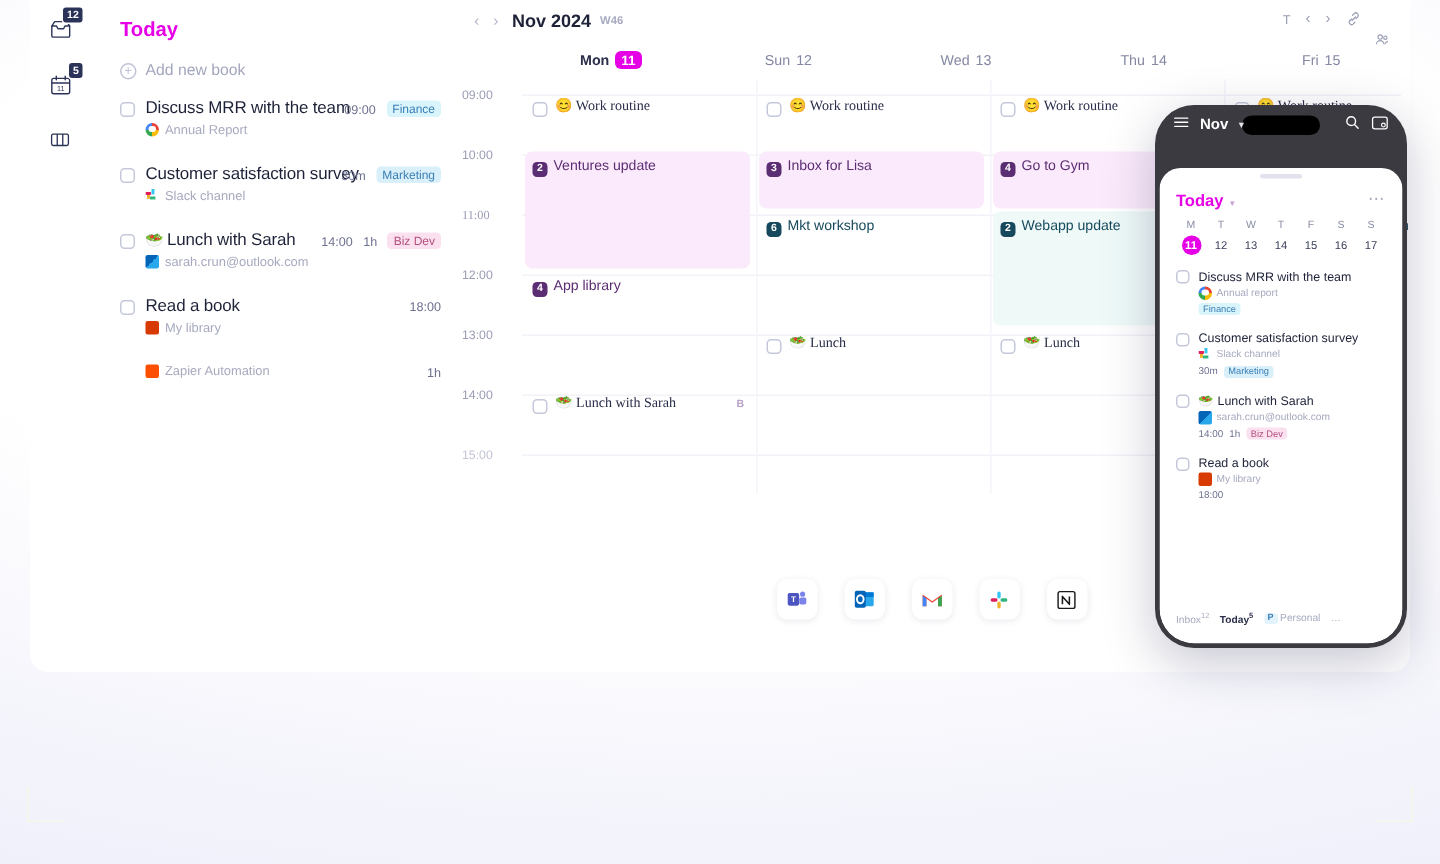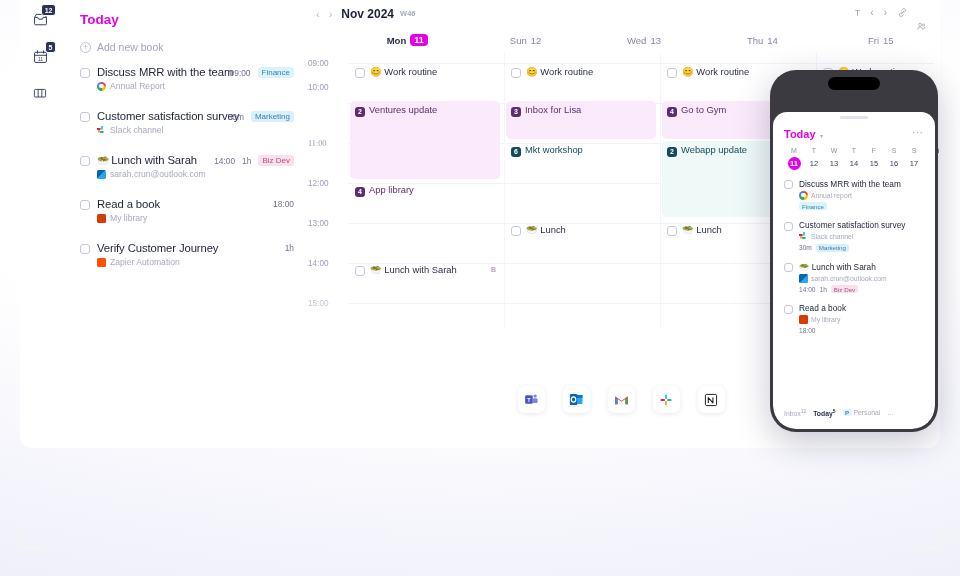--- a/index.html
+++ b/index.html
@@ -134,21 +134,21 @@
     display: inline-flex; align-items: center; justify-content: center;
     width: 10px; height: 10px; border-radius: 3px; color: #fff;
     font-size: 7px; font-weight: bold; margin-right: 4px; vertical-align: -1px;
   }
   .ev-pink { background: #fbeafb; color: #5b2d73; }
   .ev-pink .ev-badge { background: #5b2d73; }
   .ev-teal { background: #eef9f8; color: #17495c; }
   .ev-teal .ev-badge { background: #17495c; }
   .ev-plain { background: transparent; color: #2a2e4a; }
   .ev-plain .ev-badge { background: #17495c; }
-  .ev-check { display: flex; align-items: flex-start; gap: 5px; }
+  .ev-check { display: flex; align-items: flex-start; gap: 5px; font-family: Liberation Serif, serif; }
   .ev-b { position: absolute; right: 4px; top: 3px; font-size: 7px; color: #b9a0c8; font-weight: bold; }
 
   
   #dock { position: absolute; left: 0; right: 0; bottom: 6px; display: flex; justify-content: center; gap: 18px; }
   .dock-app {
     width: 27px; height: 27px; border-radius: 7px; background: #fff;
     box-shadow: 0 1px 5px rgba(40,40,90,0.10);
     display: flex; align-items: center; justify-content: center;
   }
 
@@ -288,24 +288,20 @@
      </div>
      <div class="task-sub">
               <span class="gly gly-office"></span>
               <span>My library</span>
             </div>
      <div class="task-meta">
               <span>18:00</span>
             </div>
           </div>
           <div class="task">
-            <div class="task-main">
-       <div class="checkbox"></div>
-       <div class="task-title">Verify Customer Journey</div>
-     </div>
      <div class="task-sub">
               <span class="gly gly-zapier"></span>
               <span>Zapier Automation</span>
             </div>
      <div class="task-meta">
               <span>1h</span>
             </div>
           </div>
         </div>
     </div>
@@ -360,21 +356,21 @@
           </div>
           <div class="daycol-head">
             <span>Fri</span>
             <span>15</span>
           </div>
         </div>
 
       <div id="gridwrap">
           <div class="timelabel" style="top: 6px;">09:00</div>
           <div class="hline" style="top: 10px;"></div>
-          <div class="timelabel" style="top: 30px;">10:00</div>
+          <div class="timelabel" style="top: 46px;">10:00</div>
           <div class="hline" style="top: 50px;"></div>
           <div class="timelabel" style="top: 86px; font-family: Liberation Serif, serif;">11:00</div>
           <div class="hline" style="top: 90px;"></div>
           <div class="timelabel" style="top: 126px;">12:00</div>
           <div class="hline" style="top: 130px;"></div>
           <div class="timelabel" style="top: 166px;">13:00</div>
           <div class="hline" style="top: 170px;"></div>
           <div class="timelabel" style="top: 206px;">14:00</div>
           <div class="hline" style="top: 210px;"></div>
           <div class="timelabel dim" style="top: 246px;">15:00</div>
@@ -490,20 +486,42 @@
       </div>
 
     </div>
   </div>
 </div>
 
 <div id="phone">
   <div id="phone-screen">
     <div id="notch"></div>
 
+    <div id="phone-nav">
+      <span>
+        <svg width="11" height="11" viewBox="0 0 14 14">
+          <path d="M1.5 3.5 H12.5 M1.5 7 H12.5 M1.5 10.5 H12.5" stroke="#fff" stroke-width="1.2" stroke-linecap="round"></path>
+        </svg>
+      </span>
+      <span class="pn-title">Nov</span>
+      <span style="font-size:7px;opacity:0.85">▾</span>
+      <span class="spacer"></span>
+      <span>
+        <svg width="11" height="11" viewBox="0 0 14 14">
+          <circle cx="6.1" cy="6.1" r="3.7" fill="none" stroke="#fff" stroke-width="1.2"></circle>
+          <path d="M8.9 8.9 L12 12" stroke="#fff" stroke-width="1.2" stroke-linecap="round"></path>
+        </svg>
+      </span>
+      <span>
+        <svg width="12" height="11" viewBox="0 0 15 14">
+          <rect x="1.2" y="2.6" width="12.4" height="10" rx="1.8" fill="none" stroke="#fff" stroke-width="1.1"></rect>
+          <circle cx="10.4" cy="9.4" r="1.6" fill="none" stroke="#fff" stroke-width="1"></circle>
+        </svg>
+      </span>
+    </div>
 
     <div id="phone-sheet">
       <div id="grabber"></div>
       <div id="ph-today-row">
         <span><span id="ph-today">Today</span>
           <span style="font-size:6px;color:#c8a0d8">▾</span></span>
         <span id="ph-dots">⋯</span>
       </div>
       <div class="ph-week">
           <div>M</div>

